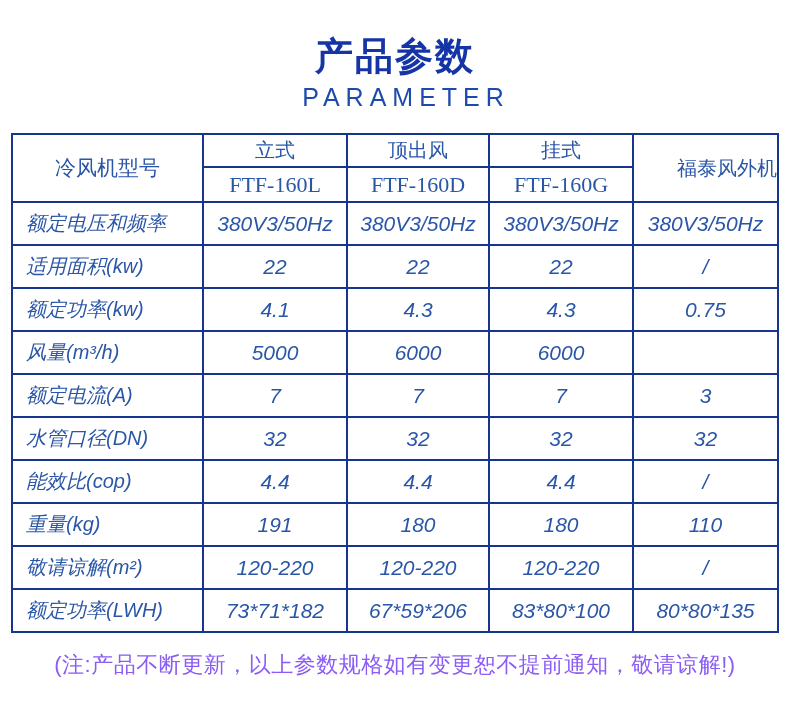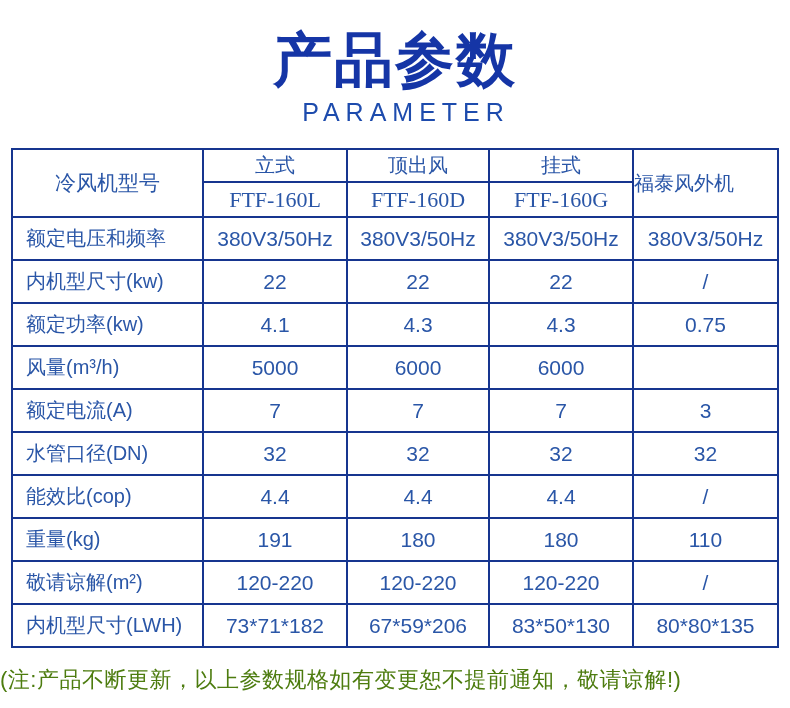--- a/index.html
+++ b/index.html
@@ -6,22 +6,22 @@
   body{
     width:790px;height:708px;
     background:#ffffff;
     font-family:"Liberation Sans","DejaVu Sans",sans-serif;
     overflow:hidden;
   }
   .page{width:790px;height:708px;position:relative;}
   .title{
     text-align:center;
     margin:0;
-    padding-top:28px;
-    font-size:59px;
+    padding-top:36px;
+    font-size:38px;
     font-weight:bold;
     letter-spacing:2px;
     color:#1535a6;
     line-height:1.1;
   }
   .subtitle{
     text-align:center;
     margin:6px 0 0 0;
     font-size:25px;
     letter-spacing:6px;
@@ -45,32 +45,32 @@
     font-weight:normal;
   }
   .col-label{width:191px;}
   .col-v1{width:144px;}
   .col-v2{width:142px;}
   .col-v3{width:144px;}
   .col-v4{width:145px;}
   .hrow1 th{height:31px;font-size:20px;text-align:center;}
   .hrow2 th{height:33px;font-size:22px;text-align:center;font-family:Liberation Serif, serif;}
   th.model-header{font-size:21px;text-align:center;}
-  th.outdoor-header{font-size:20px;text-align:left;}
-  tr.data-row td{height:41px;font-size:21px;text-align:center;}
+  th.outdoor-header{font-size:20px;text-align:right;}
+  tr.data-row td{height:41px;font-size:21px;text-align:center;font-style:italic;}
   tr.data-row td.row-label{
     font-size:20px;
     text-align:left;
     padding-left:13px;
   }
   .note{
-    text-align:left;
+    text-align:center;
     margin-top:17px;
     font-size:22px;
-    color:#4d7c0f;
+    color:#8b5cf6;
     letter-spacing:0.5px;
   }
 </style>
 </head>
 <body>
 
 <div class="page">
 
   <h1 class="title">产品参数</h1>
   <div class="subtitle">PARAMETER</div>
@@ -98,21 +98,21 @@
       </tr>
 
       <tr class="data-row">
         <td class="row-label">额定电压和频率</td>
         <td>380V3/50Hz</td>
         <td>380V3/50Hz</td>
         <td>380V3/50Hz</td>
         <td>380V3/50Hz</td>
       </tr>
       <tr class="data-row">
-        <td class="row-label">内机型尺寸(kw)</td>
+        <td class="row-label">适用面积(kw)</td>
         <td>22</td>
         <td>22</td>
         <td>22</td>
         <td>/</td>
       </tr>
       <tr class="data-row">
         <td class="row-label">额定功率(kw)</td>
         <td>4.1</td>
         <td>4.3</td>
         <td>4.3</td>
@@ -154,24 +154,24 @@
         <td>110</td>
       </tr>
       <tr class="data-row">
         <td class="row-label">敬请谅解(m²)</td>
         <td>120-220</td>
         <td>120-220</td>
         <td>120-220</td>
         <td>/</td>
       </tr>
       <tr class="data-row">
-        <td class="row-label">内机型尺寸(LWH)</td>
+        <td class="row-label">额定功率(LWH)</td>
         <td>73*71*182</td>
         <td>67*59*206</td>
-        <td>83*50*130</td>
+        <td>83*80*100</td>
         <td>80*80*135</td>
       </tr>
     </tbody>
   </table>
 
   <div class="note">(注:产品不断更新，以上参数规格如有变更恕不提前通知，敬请谅解!)</div>
 
 </div>
 
 </body></html>

